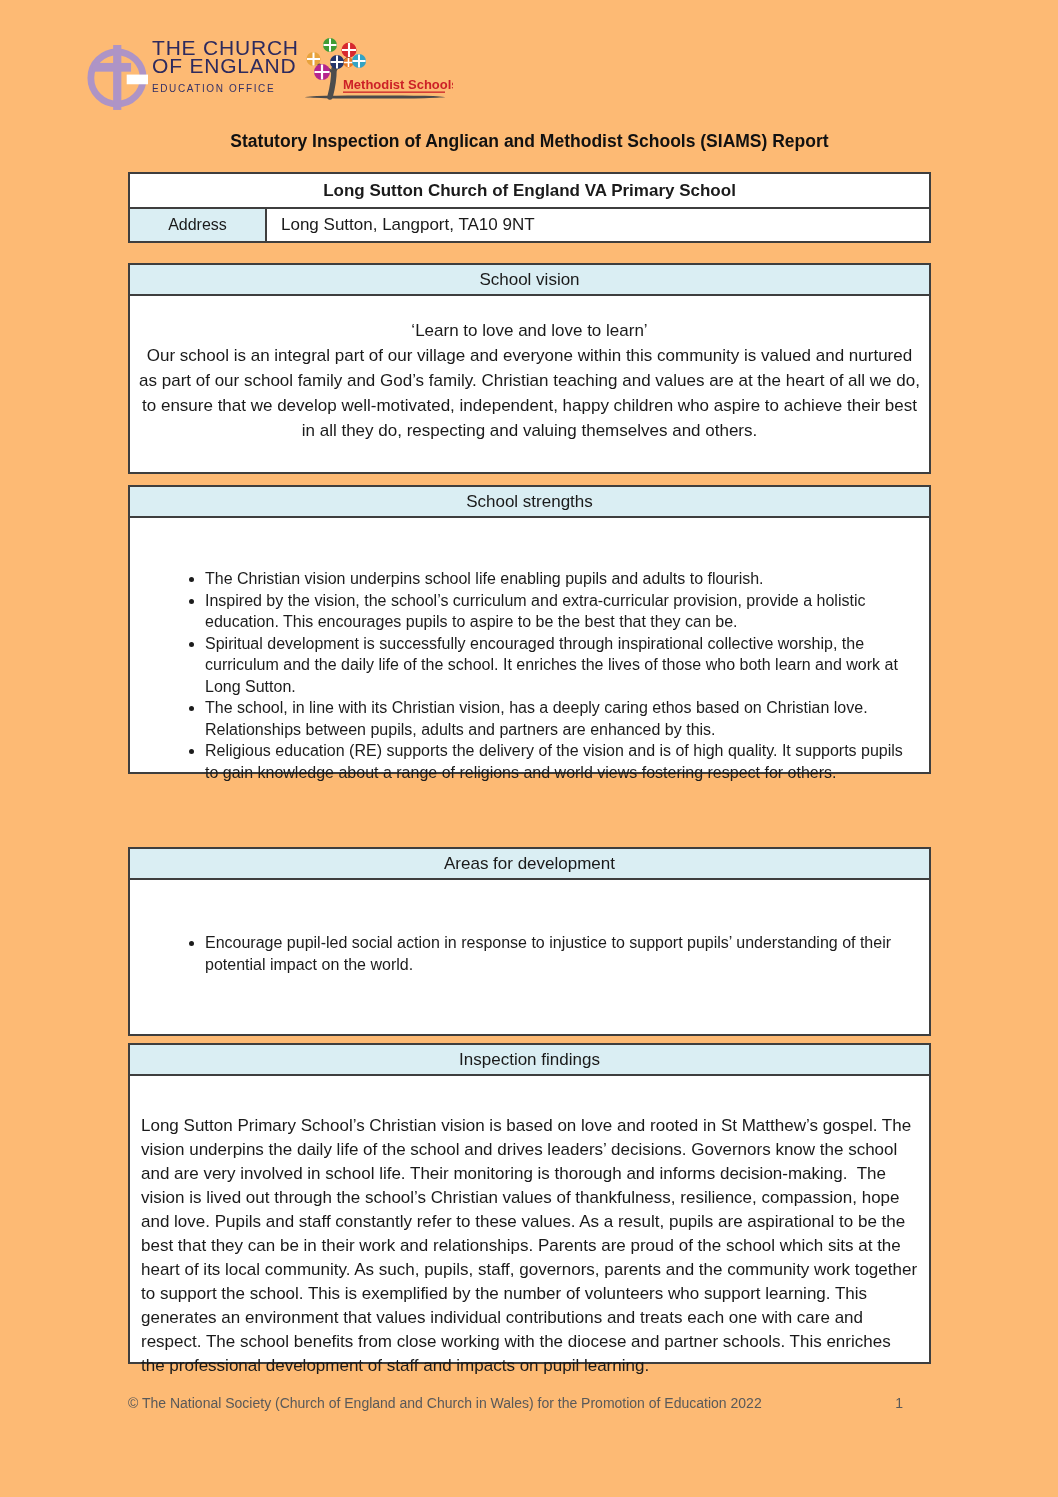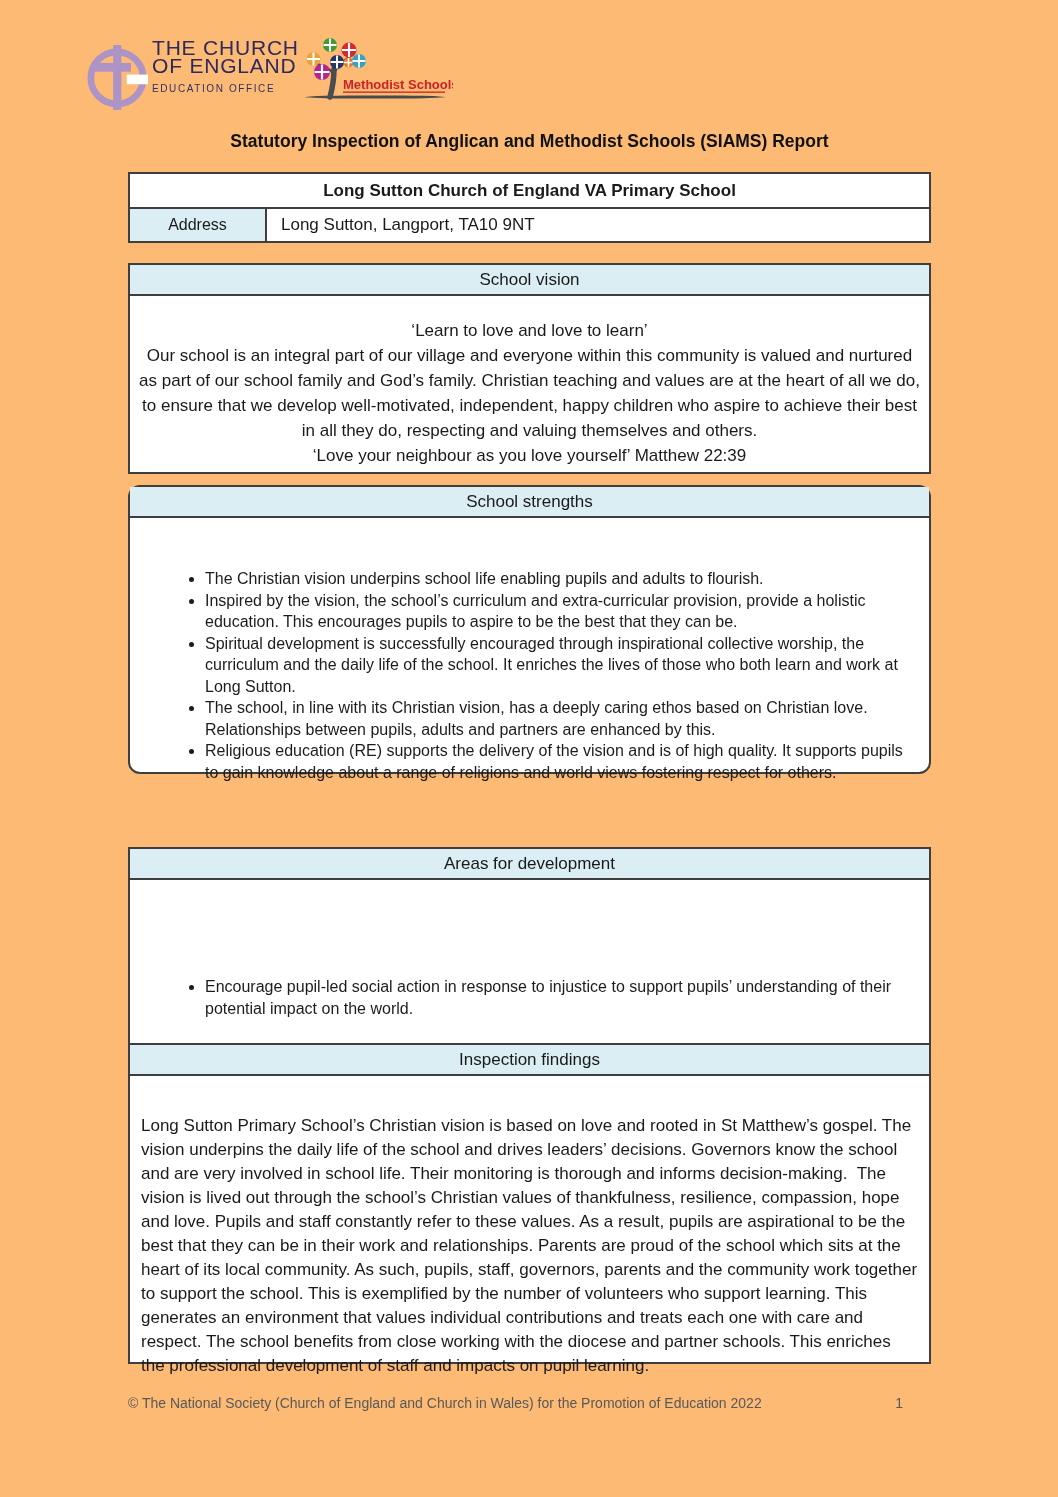--- a/index.html
+++ b/index.html
@@ -30,28 +30,28 @@
   .school-name-row { height:33px; display:flex; align-items:center; justify-content:center;
                      font-weight:bold; font-size:17px; }
   .school-addr-row { height:34px; display:flex; border-top:2px solid #3e3e3e; }
   .addr-label-cell { width:137px; background:#daeef3; border-right:2px solid #3e3e3e;
                      display:flex; align-items:center; justify-content:center; font-size:16px; }
   .addr-value-cell { flex:1; display:flex; align-items:center; padding-left:14px; font-size:17px; }
 
   .section-header { background:#daeef3; border-bottom:2px solid #3e3e3e;
                     text-align:center; font-size:17px; padding:4px 0; line-height:21px; }
   .sec-vision      { top:263px; }
-  .sec-strengths   { top:485px;border-radius:12px; }
+  .sec-strengths   { top:485px; }
   .sec-development { top:847px; }
   .sec-findings    { top:1043px; }
 
   .vision-body { height:176px; padding:22px 8px 0 8px; text-align:center;
                  font-size:17px; line-height:25px; }
   .strengths-body { height:254px; padding:50px 25px 0 0; }
-  .development-body { height:154px; padding:52px 25px 0 0;margin-top:44px; }
+  .development-body { height:154px; padding:52px 25px 0 0; }
   .findings-body { height:286px; padding:38px 11px 0 11px;
                    font-size:17px; line-height:24px; white-space:pre-wrap; }
 
   ul.bullets { margin:0; padding-left:75px; list-style:disc outside; }
   ul.bullets li { font-size:16px; line-height:21.5px; color:#1c1c1c; }
 
   
   .page-footer { position:absolute; left:128px; top:1395px; width:803px;
                  display:flex; justify-content:space-between; align-items:center;
                  color:#595959; font-size:14px; }
@@ -130,21 +130,20 @@
       <div class="addr-value-cell">Long Sutton, Langport, TA10 9NT</div>
     </div>
   </div>
 
   <div class="tbl sec-vision">
     <div class="section-header">School vision</div>
     <div class="vision-body">
 
     <div class="vision-line">‘Learn to love and love to learn’</div>
         <div class="vision-line">Our school is an integral part of our village and everyone within this community is valued and nurtured as part of our school family and God’s family. Christian teaching and values are at the heart of all we do, to ensure that we develop well-motivated, independent, happy children who aspire to achieve their best in all they do, respecting and valuing themselves and others.</div>
-        <div class="vision-line">‘Love your neighbour as you love yourself’ Matthew 22:39</div>
       </div>
   </div>
 
   <div class="tbl sec-strengths">
     <div class="section-header">School strengths</div>
     <div class="strengths-body">
       <ul class="bullets">
 
       <li>The Christian vision underpins school life enabling pupils and adults to flourish.</li>
           <li>Inspired by the vision, the school’s curriculum and extra-curricular provision, provide a holistic education. This encourages pupils to aspire to be the best that they can be.</li>

